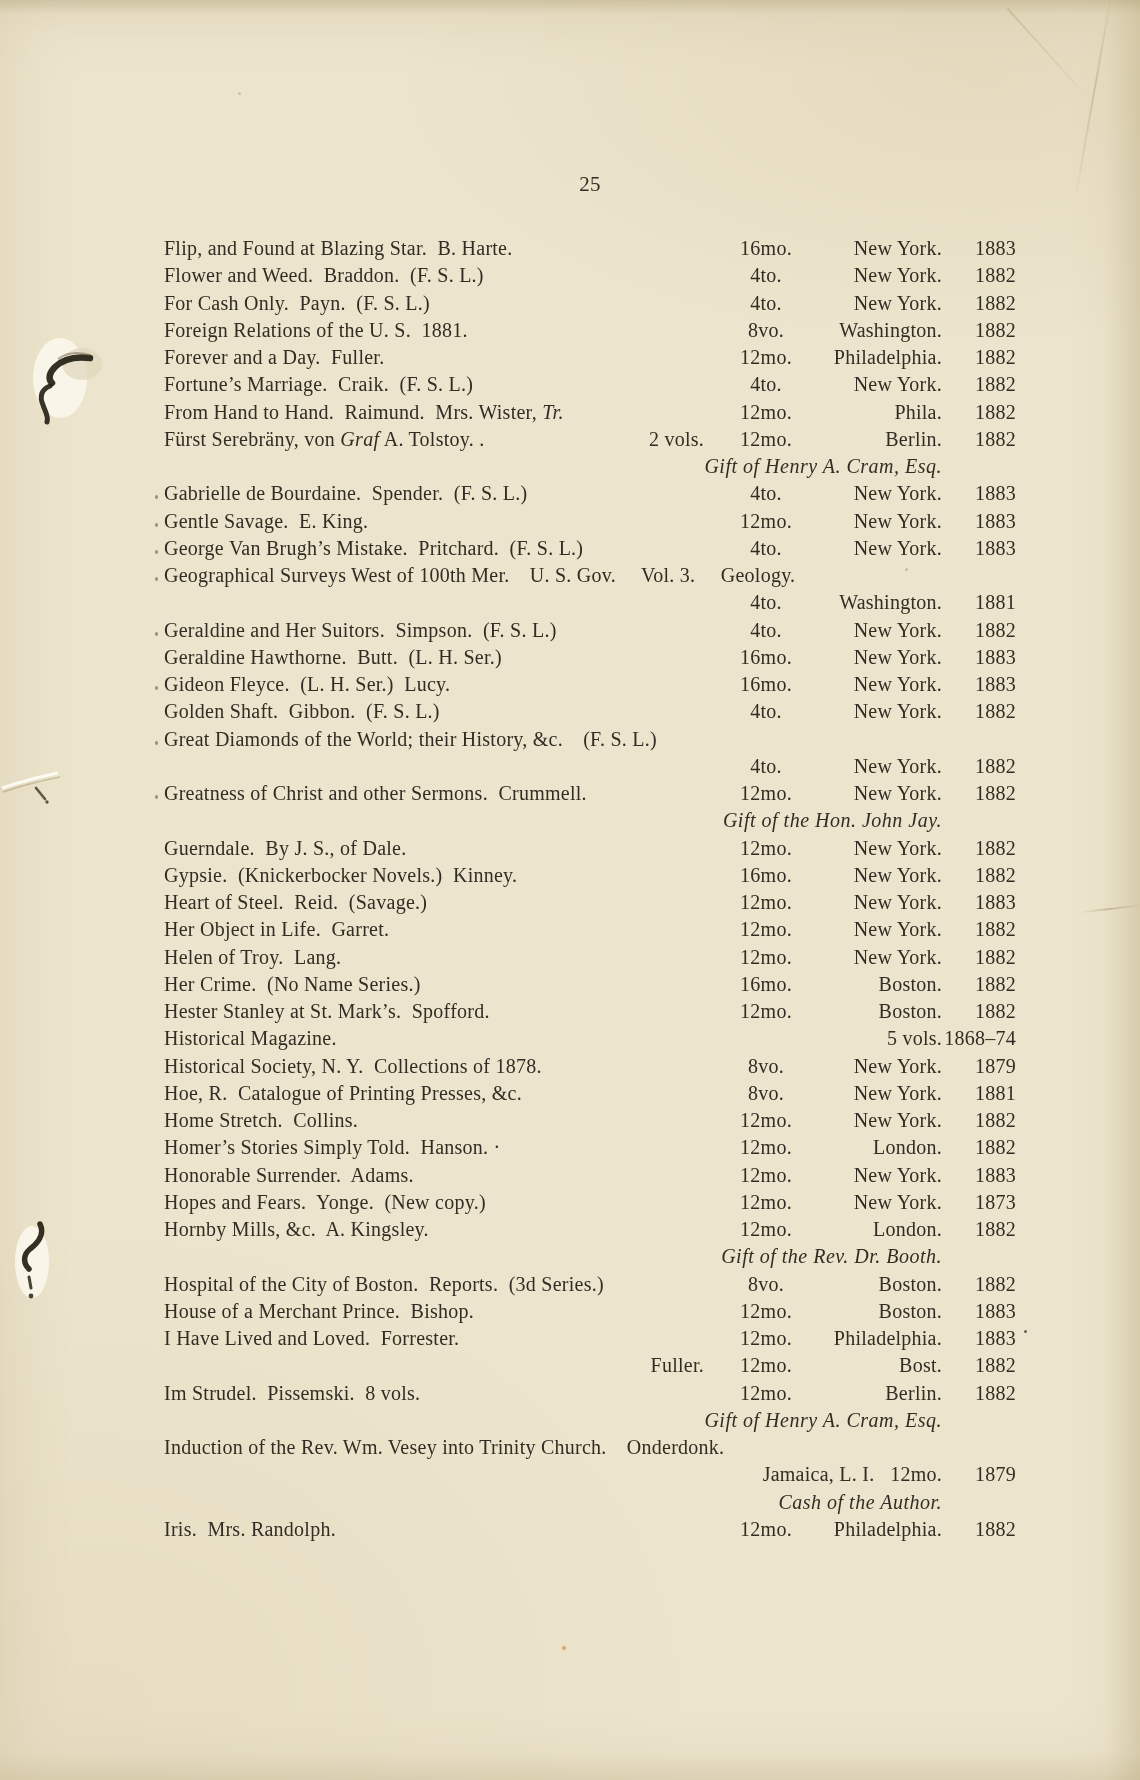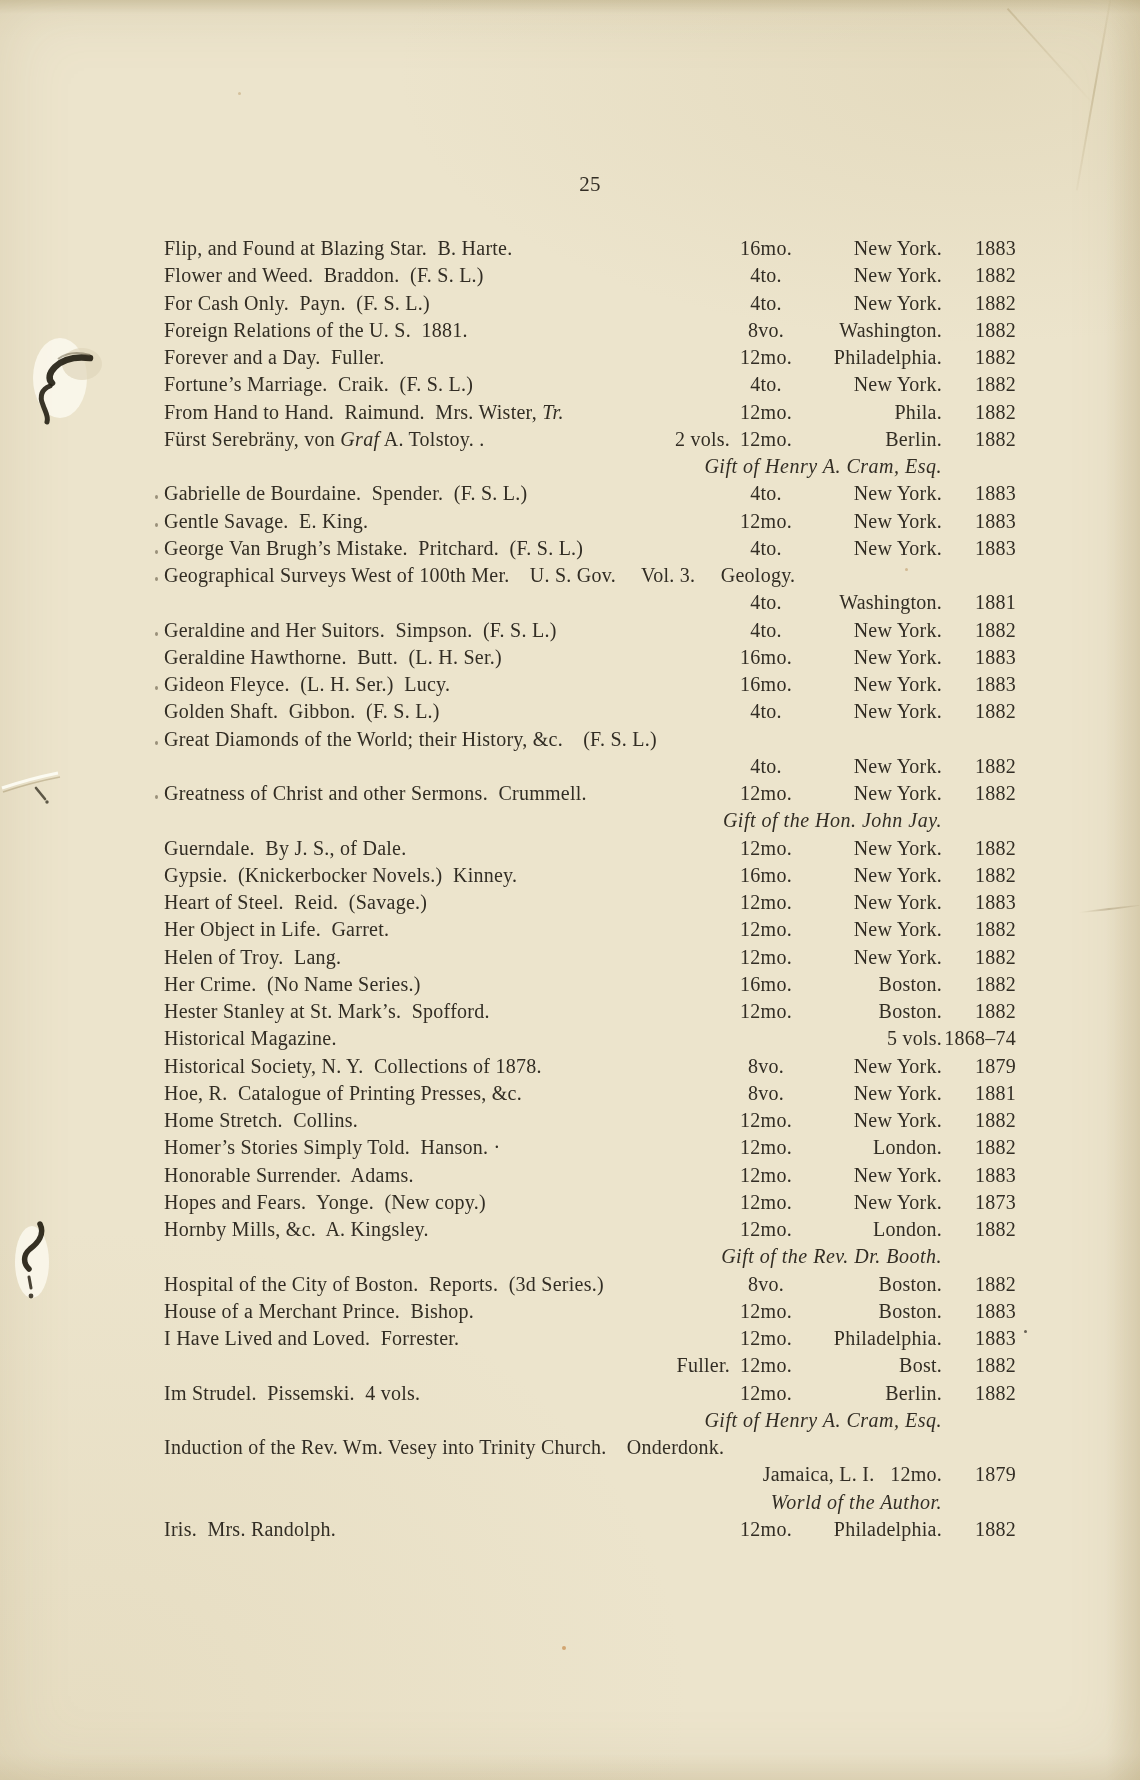--- a/index.html
+++ b/index.html
@@ -33,21 +33,21 @@
     display:flex;align-items:baseline;height:27.25px;position:relative;
     white-space:pre;
   }
   .row.tick::before{
     content:"";position:absolute;left:-9px;top:13px;width:3px;height:4px;
     border-radius:50%;background:rgba(85,75,55,0.55);
   }
   .title{flex:0 1 auto;}
   .title em{font-style:italic;letter-spacing:0.4px;}
   .spacer{flex:1 1 auto;min-width:8px;}
-  .extra{margin-right:4px;}
+  .extra{margin-right:30px;}
   .size{flex:none;width:64px;text-align:center;}
   .place{flex:none;width:144px;text-align:right;}
   .year{flex:none;width:74px;text-align:right;}
   .gift{font-style:italic;letter-spacing:0.5px;text-align:right;}
   .rightfree{text-align:right;}
   .defect{position:absolute;pointer-events:none;}
   .crease{position:absolute;pointer-events:none;}
   .speck{position:absolute;border-radius:50%;pointer-events:none;}
   .ink-dot{position:absolute;width:3px;height:3px;border-radius:50%;
     background:rgba(60,55,45,0.75);pointer-events:none;}
@@ -95,25 +95,25 @@
       <div class="row"><span class="title"><span>Home Stretch.  Collins.</span></span><span class="spacer"></span><span class="size">12mo.</span><span class="place">New York.</span><span class="year">1882</span></div>
       <div class="row"><span class="title"><span>Homer’s Stories Simply Told.  Hanson. ·</span></span><span class="spacer"></span><span class="size">12mo.</span><span class="place">London.</span><span class="year">1882</span></div>
       <div class="row"><span class="title"><span>Honorable Surrender.  Adams.</span></span><span class="spacer"></span><span class="size">12mo.</span><span class="place">New York.</span><span class="year">1883</span></div>
       <div class="row"><span class="title"><span>Hopes and Fears.  Yonge.  (New copy.)</span></span><span class="spacer"></span><span class="size">12mo.</span><span class="place">New York.</span><span class="year">1873</span></div>
       <div class="row"><span class="title"><span>Hornby Mills, &amp;c.  A. Kingsley.</span></span><span class="spacer"></span><span class="size">12mo.</span><span class="place">London.</span><span class="year">1882</span></div>
       <div class="row"><span class="title"></span><span class="spacer"></span><span class="gift">Gift of the Rev. Dr. Booth.</span><span class="year"></span></div>
       <div class="row"><span class="title"><span>Hospital of the City of Boston.  Reports.  (3d Series.)</span></span><span class="spacer"></span><span class="size">8vo.</span><span class="place">Boston.</span><span class="year">1882</span></div>
       <div class="row"><span class="title"><span>House of a Merchant Prince.  Bishop.</span></span><span class="spacer"></span><span class="size">12mo.</span><span class="place">Boston.</span><span class="year">1883</span></div>
       <div class="row"><span class="title"><span>I Have Lived and Loved.  Forrester.</span></span><span class="spacer"></span><span class="size">12mo.</span><span class="place">Philadelphia.</span><span class="year">1883</span></div>
       <div class="row"><span class="spacer"></span><span class="extra">Fuller.</span><span class="size">12mo.</span><span class="place">Bost.</span><span class="year">1882</span></div>
-      <div class="row"><span class="title"><span>Im Strudel.  Pissemski.  4 vols.</span></span><span class="spacer"></span><span class="size">12mo.</span><span class="place">Berlin.</span><span class="year">1882</span></div>
+      <div class="row"><span class="title"><span>Im Strudel.  Pissemski.  8 vols.</span></span><span class="spacer"></span><span class="size">12mo.</span><span class="place">Berlin.</span><span class="year">1882</span></div>
       <div class="row"><span class="title"></span><span class="spacer"></span><span class="gift">Gift of Henry A. Cram, Esq.</span><span class="year"></span></div>
       <div class="row"><span class="title"><span>Induction of the Rev. Wm. Vesey into Trinity Church. Onderdonk.</span></span><span class="spacer"></span><span class="size"></span><span class="place"></span><span class="year"></span></div>
       <div class="row"><span class="title"></span><span class="spacer"></span><span class="rightfree">Jamaica, L. I.   12mo.</span><span class="year">1879</span></div>
-      <div class="row"><span class="title"></span><span class="spacer"></span><span class="gift">World of the Author.</span><span class="year"></span></div>
+      <div class="row"><span class="title"></span><span class="spacer"></span><span class="gift">Cash of the Author.</span><span class="year"></span></div>
       <div class="row"><span class="title"><span>Iris.  Mrs. Randolph.</span></span><span class="spacer"></span><span class="size">12mo.</span><span class="place">Philadelphia.</span><span class="year">1882</span></div>
     </div>
 
   <svg class="defect" style="left:24px;top:326px" width="84" height="106" viewBox="0 0 84 106">
     <ellipse cx="36" cy="52" rx="27" ry="40" fill="rgba(252,250,240,0.8)"></ellipse>
     <ellipse cx="58" cy="38" rx="20" ry="16" fill="rgba(224,214,186,0.7)"></ellipse>
     <path d="M66,32 C50,30 38,34 31,41 C25,47 24,53 28,57" fill="none" stroke="#241f13" stroke-width="6.5" stroke-linecap="round" opacity="0.92"></path>
     <path d="M26,60 C18,63 15,70 19,79 C21,85 25,91 23,96" fill="none" stroke="#241f13" stroke-width="5" stroke-linecap="round" opacity="0.9"></path>
     <path d="M66,29 C52,25 42,27 34,33" fill="none" stroke="#6a5f48" stroke-width="2" opacity="0.5"></path>
   </svg>

